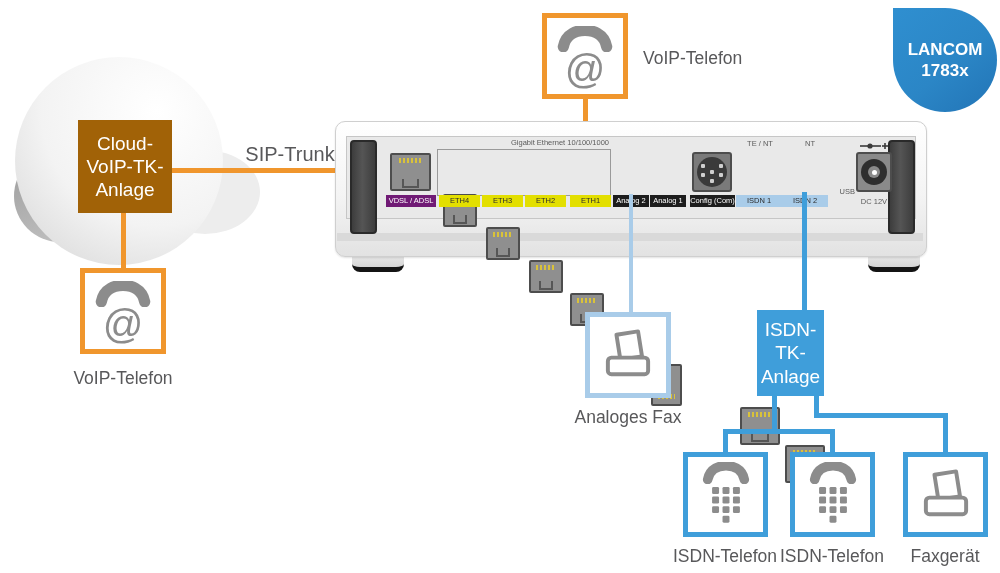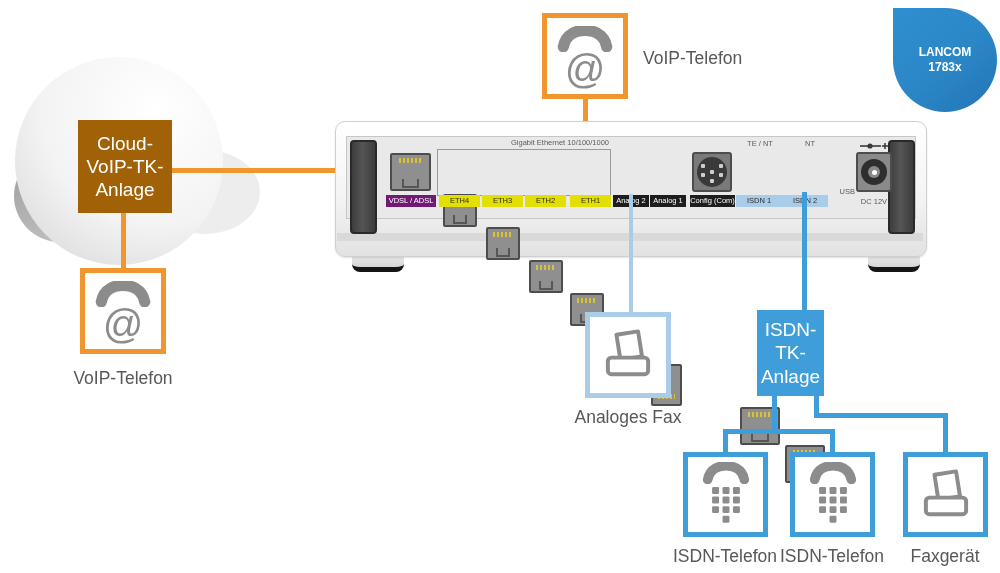--- a/index.html
+++ b/index.html
@@ -25,21 +25,21 @@
   .lbl{font-size:17.5px;color:#58585A;text-align:center;}
   .at{font-size:40px;line-height:34px;color:#8C8C8C;font-weight:400;}
 
   
   .cl{border-radius:50%;}
 
   
   #badge{width:104px;height:104px;border-radius:0 52px 52px 52px;
          background:linear-gradient(140deg,#2F8FD0 0%,#2B86C6 55%,#2274B6 100%);
          display:flex;flex-direction:column;align-items:center;justify-content:center;
-         color:#fff;font-weight:bold;font-size:12px;line-height:1.25;}
+         color:#fff;font-weight:bold;font-size:17px;line-height:1.25;}
 
   
   #router-body{background:linear-gradient(#ffffff 0%,#f4f4f4 55%,#e2e2e2 100%);
                border:1px solid #cfcfcf;border-radius:10px;box-shadow:0 1px 2px rgba(0,0,0,.12);}
   #router-panel{background:#e9e9e9;border:1px solid #c6c6c6;}
   .vent{background:linear-gradient(90deg,#3d3d3d,#555 45%,#3d3d3d);border:2px solid #2a2a2a;border-radius:4px;}
   .seam{background:#d9d9d9;}
   .foot{background:linear-gradient(#f8f8f8,#d5d5d5);border-bottom:5px solid #141414;border-radius:0 0 8px 8px;}
 
   .rj45{background:#8f8f8f;border:2px solid #4d4d4d;border-radius:2px;box-sizing:border-box;position:relative;}
@@ -79,20 +79,21 @@
 
   <div>
     <div class="abs cl" style="left:52px;top:62px;width:110px;height:110px;background:linear-gradient(160deg,#9d9d9d,#c9c9c9);"></div>
     <div class="abs cl" style="left:14px;top:150px;width:92px;height:92px;background:linear-gradient(160deg,#9a9a9a,#c4c4c4);"></div>
     <div class="abs cl" style="left:150px;top:150px;width:110px;height:84px;border-radius:50%;background:#ededed;"></div>
     <div class="abs cl" style="left:15px;top:57px;width:208px;height:208px;
                 background:radial-gradient(circle at 68% 26%,#ffffff 0%,#f3f3f3 55%,#d4d4d4 100%);"></div>
   </div>
 
   <div class="abs line-o" style="left:170px;top:168px;width:240px;height:5px;"></div>
+  <div class="abs" style="left:225px;top:143px;width:130px;font-size:20px;text-align:center;color:#58585A;">SIP-Trunk</div>
 
   <div class="abs fill-orange pre" style="left:78px;top:120px;width:94px;height:93px;">Cloud-
 VoIP-TK-
 Anlage</div>
 
   <div class="abs line-o" style="left:121px;top:213px;width:5px;height:57px;"></div>
 
   <div class="abs dev-box bd-orange" style="left:80px;top:268px;width:86px;height:86px;">
     <svg width="58" height="26" viewBox="0 0 64 30">
       <path d="M7 24 C10 8, 24 5, 32 5 C40 5, 54 8, 57 24" fill="none" stroke="#8C8C8C" stroke-width="13" stroke-linecap="round"></path>

